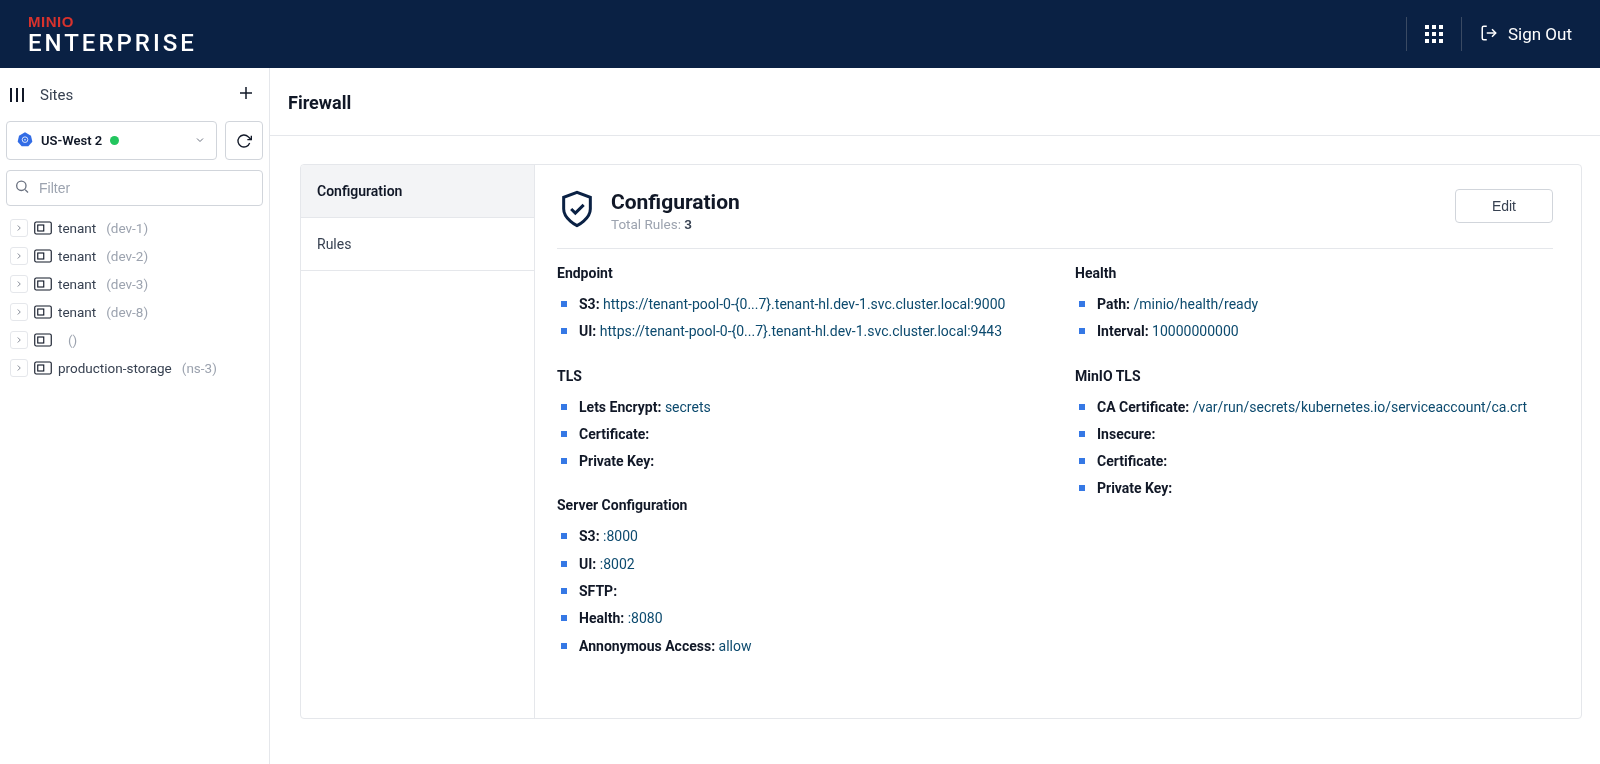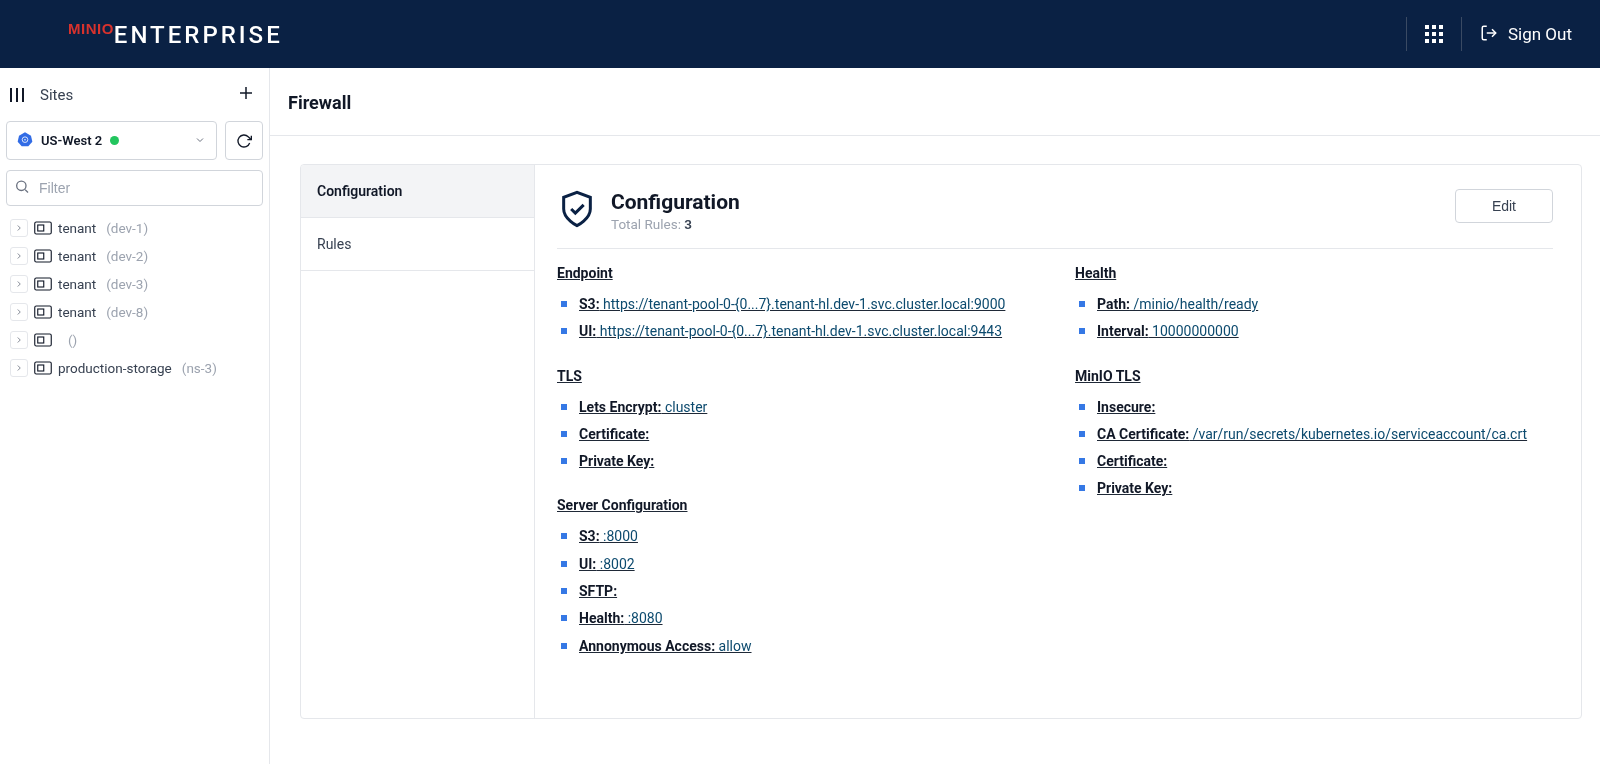--- a/index.html
+++ b/index.html
@@ -1,20 +1,20 @@
 <!DOCTYPE html>
 <html><head>
 <meta charset="utf-8">
 <style>
 * { margin: 0; padding: 0; box-sizing: border-box; }
 body { font-family: -apple-system, BlinkMacSystemFont, "Segoe UI", Roboto, Helvetica, Arial, sans-serif; font-size: 14px; color: #1f2937; background: #fff; }
 
 
 .header { background: #0a2144; height: 68px; display: flex; align-items: center; justify-content: space-between; padding: 0 28px 0 28px; }
-.logo { display: flex; flex-direction: row; line-height: 1; margin-left: 40px; }
+.logo { display: flex; flex-direction: column; line-height: 1; }
 .logo-top { color: #d7322d; font-weight: 700; font-size: 15px; letter-spacing: 0.5px; font-family: Arial, sans-serif; }
 .logo-bottom { color: #fff; font-weight: 500; font-size: 24px; letter-spacing: 3px; margin-top: 2px; }
 .header-right { display: flex; align-items: center; gap: 0; }
 .header-divider { width: 1px; height: 34px; background: #3a4a63; margin: 0 18px; }
 .apps-icon { width: 18px; height: 18px; cursor: pointer; }
 .apps-icon svg { fill: #fff; }
 .sign-out-group { display: flex; align-items: center; gap: 10px; cursor: pointer; }
 .sign-out-group svg { stroke: #fff; fill: none; stroke-width: 2; }
 .sign-out-label { color: #fff; font-size: 17px; }
 
@@ -70,21 +70,21 @@
 .panel { flex: 1; padding: 24px 28px 36px 22px; }
 .panel-header { display: flex; align-items: flex-start; justify-content: space-between; border-bottom: 1px solid #e5e7eb; padding-bottom: 16px; margin-bottom: 16px; }
 .panel-header-left { display: flex; gap: 14px; align-items: center; }
 .shield-icon { width: 40px; height: 40px; }
 .panel-title { font-size: 21px; font-weight: 700; color: #111827; }
 .panel-subline { font-size: 13.5px; color: #9ca3af; margin-top: 2px; }
 .panel-subline b { color: #374151; font-weight: 600; }
 .edit-btn { border: 1px solid #d1d5db; background: #fff; border-radius: 4px; padding: 8px 36px; font-size: 14px; color: #374151; cursor: pointer; }
 
 .columns { display: flex; gap: 40px; }
-.column { flex: 1; min-width: 0; text-decoration: underline; }
+.column { flex: 1; min-width: 0; }
 
 .section-heading { font-size: 14px; font-weight: 700; color: #111827; margin-top: 6px; margin-bottom: 10px; }
 .section-heading.first { margin-top: 0; }
 .section-block { margin-bottom: 22px; }
 
 ul.bullet-list { list-style: none; padding: 0; margin-left: 4px; }
 ul.bullet-list li { position: relative; padding-left: 18px; font-size: 14px; color: #111827; line-height: 1.95; }
 ul.bullet-list li::before { content: ""; position: absolute; left: 0; top: 10px; width: 6px; height: 6px; background: #3578e5; }
 .li-label { font-weight: 700; }
 .li-val { font-weight: 400; color: #0c4a6e; }
@@ -320,21 +320,21 @@
               <div class="section-block">
                 <div class="section-heading first">Endpoint</div>
                 <ul class="bullet-list" id="list-endpoint">
                     <li><span class="li-label">S3:</span><span class="li-val"> https://tenant-pool-0-{0...7}.tenant-hl.dev-1.svc.cluster.local:9000</span></li>
                     <li><span class="li-label">UI:</span><span class="li-val"> https://tenant-pool-0-{0...7}.tenant-hl.dev-1.svc.cluster.local:9443</span></li>
                   </ul>
               </div>
               <div class="section-block">
                 <div class="section-heading">TLS</div>
                 <ul class="bullet-list" id="list-tls">
-                    <li><span class="li-label">Lets Encrypt:</span><span class="li-val"> cluster</span></li>
+                    <li><span class="li-label">Lets Encrypt:</span><span class="li-val"> secrets</span></li>
                     <li><span class="li-label">Certificate:</span><span class="li-val"></span></li>
                     <li><span class="li-label">Private Key:</span><span class="li-val"></span></li>
                   </ul>
               </div>
               <div class="section-block">
                 <div class="section-heading">Server Configuration</div>
                 <ul class="bullet-list" id="list-server">
                     <li><span class="li-label">S3:</span><span class="li-val"> :8000</span></li>
                     <li><span class="li-label">UI:</span><span class="li-val"> :8002</span></li>
                     <li><span class="li-label">SFTP:</span><span class="li-val"></span></li>
@@ -348,22 +348,22 @@
               <div class="section-block">
                 <div class="section-heading first">Health</div>
                 <ul class="bullet-list" id="list-health">
                     <li><span class="li-label">Path:</span><span class="li-val"> /minio/health/ready</span></li>
                     <li><span class="li-label">Interval:</span><span class="li-val"> 10000000000</span></li>
                   </ul>
               </div>
               <div class="section-block">
                 <div class="section-heading">MinIO TLS</div>
                 <ul class="bullet-list" id="list-miniotls">
+                    <li><span class="li-label">CA Certificate:</span><span class="li-val"> /var/run/secrets/kubernetes.io/serviceaccount/ca.crt</span></li>
                     <li><span class="li-label">Insecure:</span><span class="li-val"></span></li>
-                    <li><span class="li-label">CA Certificate:</span><span class="li-val"> /var/run/secrets/kubernetes.io/serviceaccount/ca.crt</span></li>
                     <li><span class="li-label">Certificate:</span><span class="li-val"></span></li>
                     <li><span class="li-label">Private Key:</span><span class="li-val"></span></li>
                   </ul>
               </div>
             </div>
           </div>
         </div>
       </div>
     </div>
   </div>

